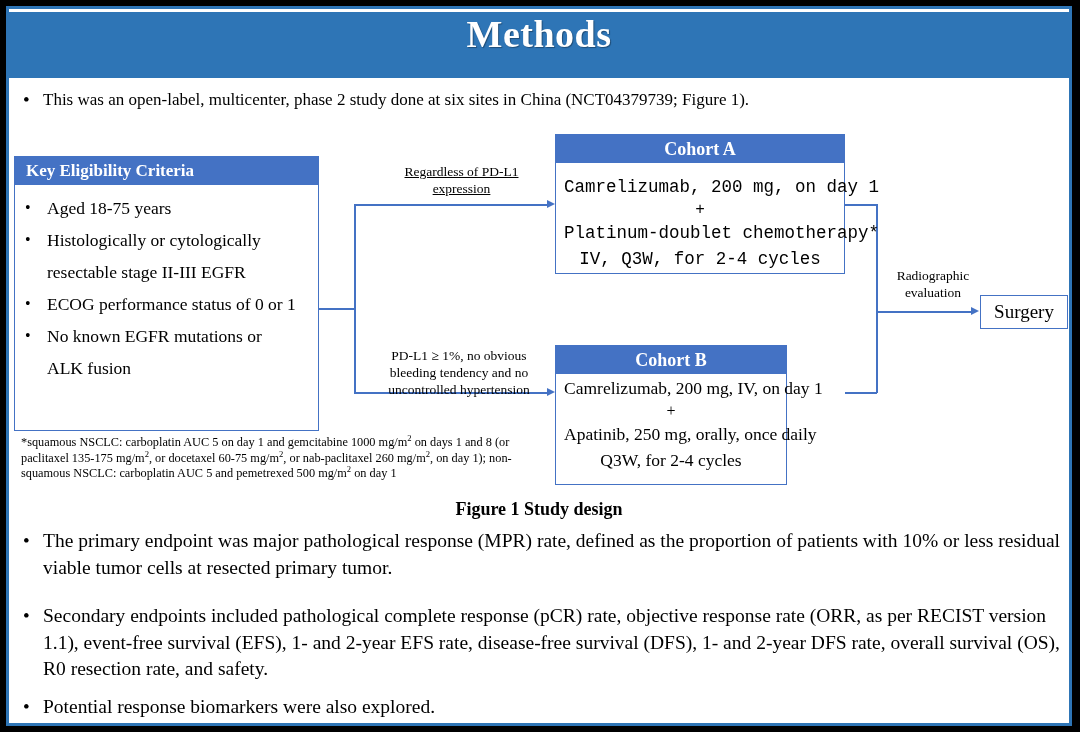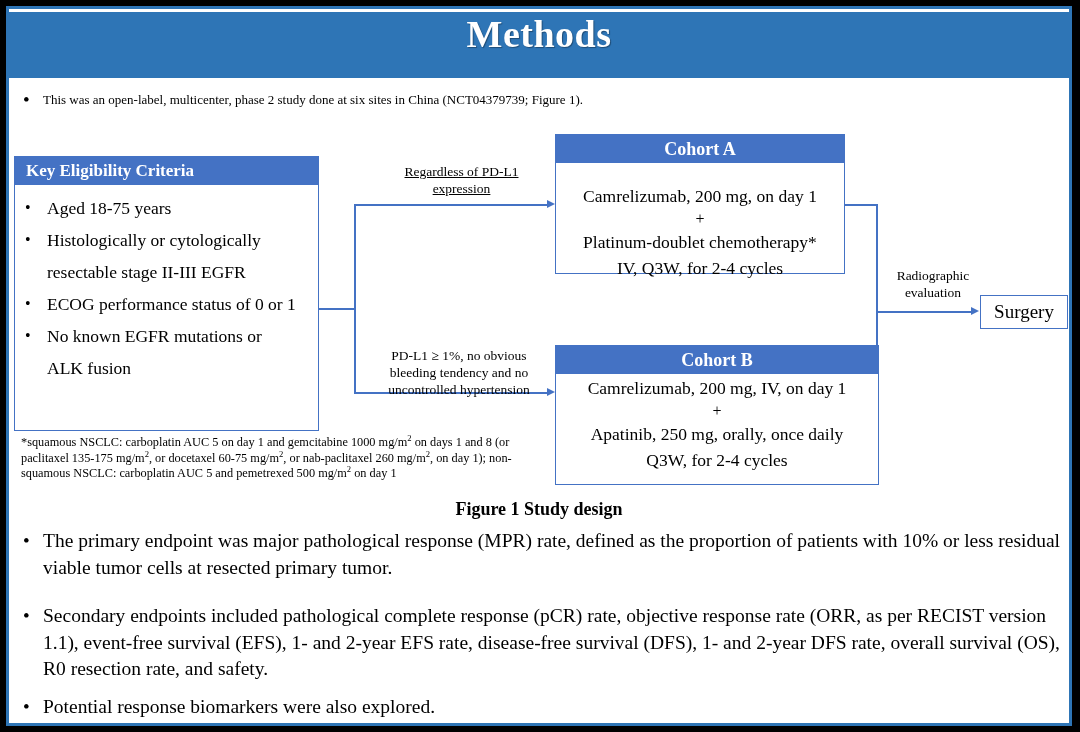--- a/index.html
+++ b/index.html
@@ -75,21 +75,21 @@
     color: #000;
   }
   .bullet-text {
     font-size: 19.5px;
     line-height: 26.5px;
     color: #000;
     text-align: left;
   }
 
   .top-bullet { left: 14px; top: 78px; width: 1035px; }
-  .top-bullet .bullet-text { white-space: nowrap; font-size: 13px; }
+  .top-bullet .bullet-text { white-space: nowrap; font-size: 17px; }
 
   
   .figure {
     position: absolute;
     left: 0; top: 110px;
     width: 1060px;
     height: 390px;
   }
 
   
@@ -139,30 +139,30 @@
     color: #000;
   }
   .elig-text {
     font-size: 17.5px;
     line-height: 30px;
     color: #000;
   }
 
   
   #cohort-a-box { left: 546px; top: 15px; width: 290px; height: 140px; }
-  #cohort-b-box { left: 546px; top: 226px; width: 324px; height: 140px; }
+  #cohort-b-box { left: 546px; top: 226px; width: 232px; height: 140px; }
   .cohort-line {
     font-size: 17.5px;
     line-height: 26px;
     text-align: center;
     color: #000;
     white-space: nowrap;
   }
   .cohort-line.plus { line-height: 20px; font-size: 16px; }
-  #cohort-a-box .box-body { padding-top: 20px; }
+  #cohort-a-box .box-body { padding-top: 11px; font-family: Liberation Mono, monospace; }
   #cohort-b-box .box-body { padding-top: 1px; }
 
   
   #surgery-box {
     left: 971px;
     top: 176px;
     width: 88px;
     height: 34px;
     border: 1.5px solid #4472C4;
     display: flex;

